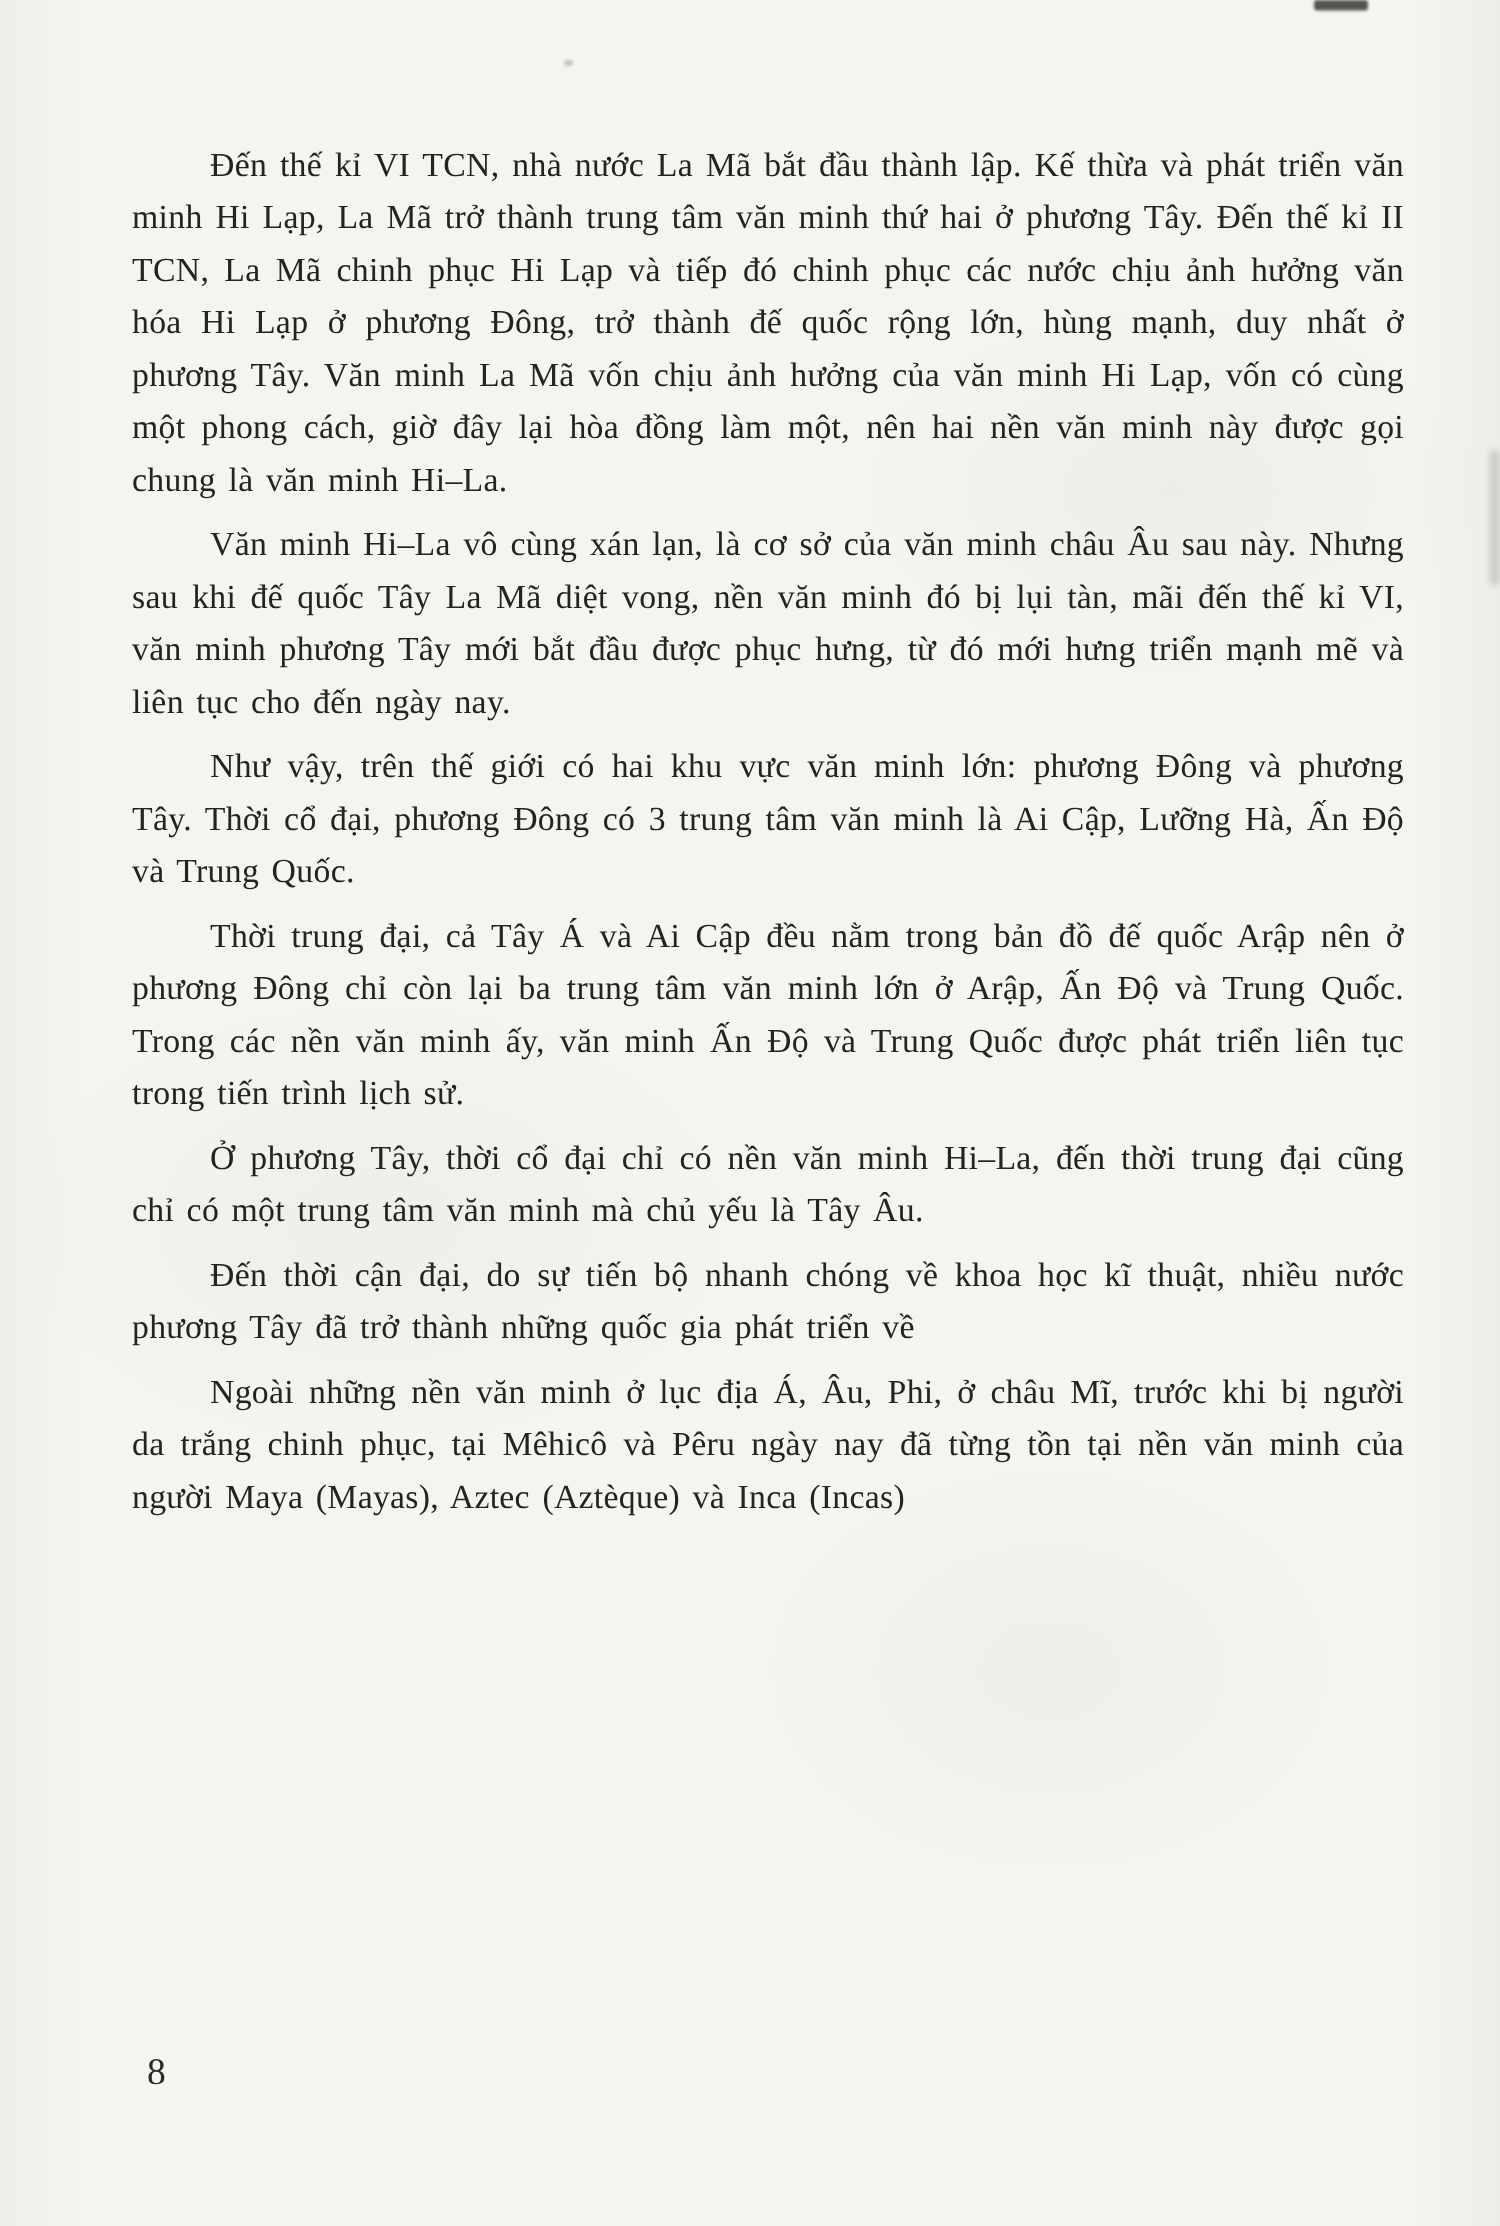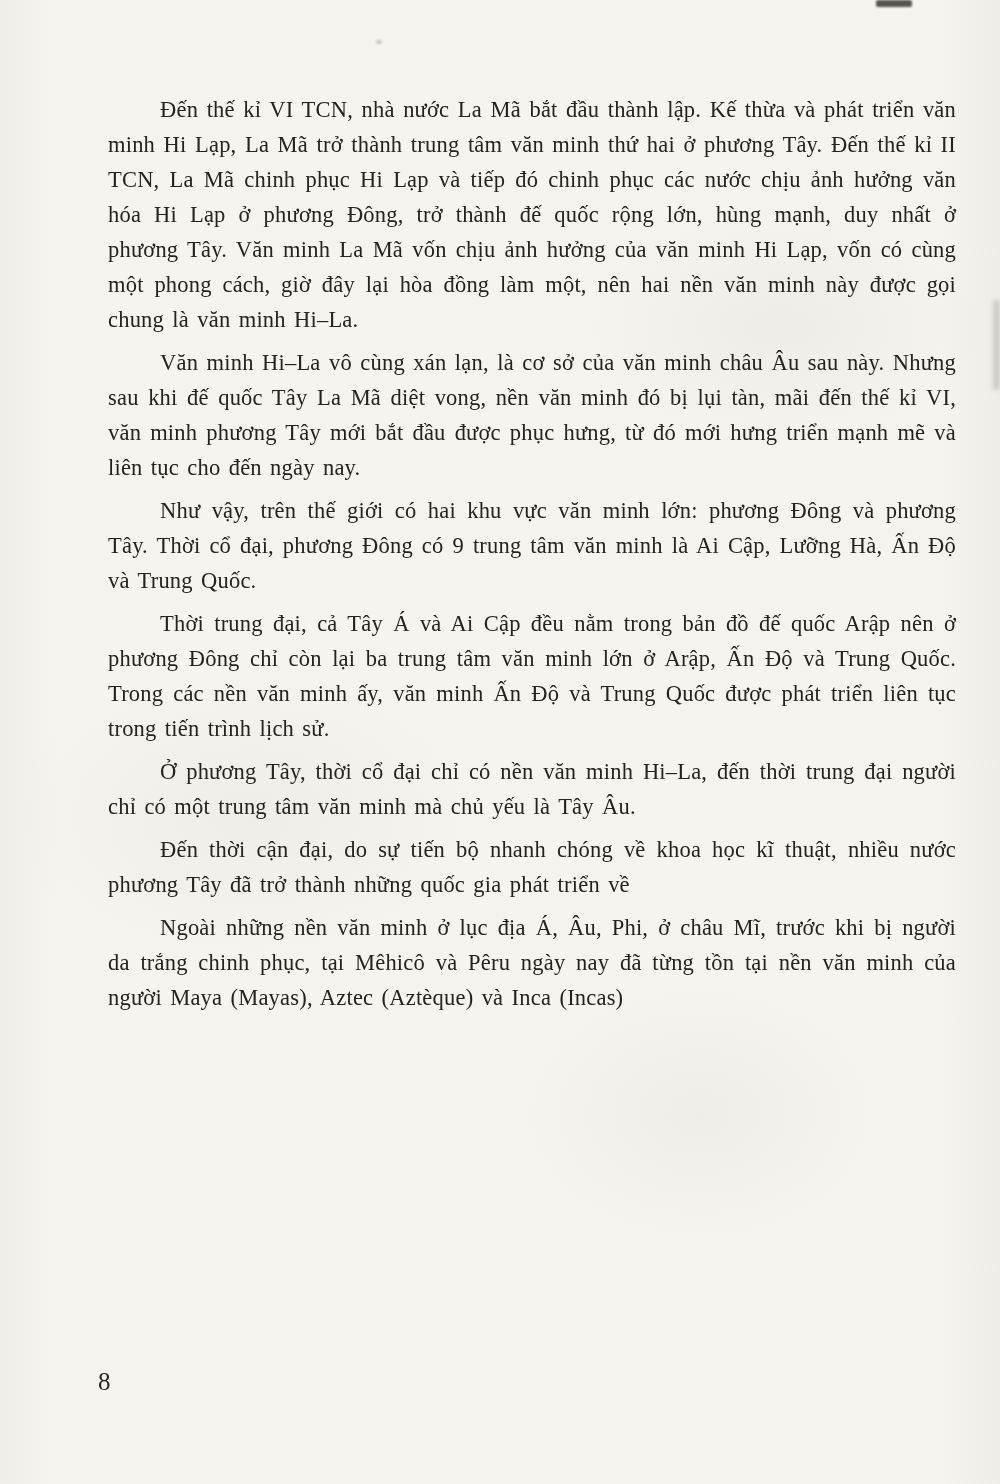--- a/index.html
+++ b/index.html
@@ -25,21 +25,21 @@
     background:
       radial-gradient(ellipse 300px 180px at 78% 22%, rgba(120,120,105,0.06), transparent 70%),
       radial-gradient(ellipse 350px 220px at 25% 55%, rgba(120,120,105,0.05), transparent 70%),
       radial-gradient(ellipse 280px 200px at 70% 75%, rgba(120,120,105,0.05), transparent 70%),
       linear-gradient(90deg, rgba(100,100,90,0.04) 0%, rgba(0,0,0,0) 6%, rgba(0,0,0,0) 94%, rgba(100,100,90,0.05) 100%);
     pointer-events: none;
   }
   .text-block {
     position: absolute;
     top: 92px;
-    left: 108px;
+    left: 88px;
     width: 848px;
   }
   .text-block p {
     margin: 0 0 8px 0;
     font-size: 22.5px;
     line-height: 35px;
     text-align: justify;
     text-indent: 52px;
     word-spacing: 2.5px;
     letter-spacing: 0.2px;
@@ -86,22 +86,22 @@
 
 <div class="page">
 
   <div class="artifact smudge-top-right"></div>
   <div class="artifact speck-top"></div>
   <div class="artifact edge-right"></div>
 
   <div class="text-block">
     <p>Đến thế kỉ VI TCN, nhà nước La Mã bắt đầu thành lập. Kế thừa và phát triển văn minh Hi Lạp, La Mã trở thành trung tâm văn minh thứ hai ở phương Tây. Đến thế kỉ II TCN, La Mã chinh phục Hi Lạp và tiếp đó chinh phục các nước chịu ảnh hưởng văn hóa Hi Lạp ở phương Đông, trở thành đế quốc rộng lớn, hùng mạnh, duy nhất ở phương Tây. Văn minh La Mã vốn chịu ảnh hưởng của văn minh Hi Lạp, vốn có cùng một phong cách, giờ đây lại hòa đồng làm một, nên hai nền văn minh này được gọi chung là văn minh Hi–La.</p>
     <p>Văn minh Hi–La vô cùng xán lạn, là cơ sở của văn minh châu Âu sau này. Nhưng sau khi đế quốc Tây La Mã diệt vong, nền văn minh đó bị lụi tàn, mãi đến thế kỉ VI, văn minh phương Tây mới bắt đầu được phục hưng, từ đó mới hưng triển mạnh mẽ và liên tục cho đến ngày nay.</p>
-    <p>Như vậy, trên thế giới có hai khu vực văn minh lớn: phương Đông và phương Tây. Thời cổ đại, phương Đông có 9 trung tâm văn minh là Ai Cập, Lưỡng Hà, Ấn Độ và Trung Quốc.</p>
+    <p>Như vậy, trên thế giới có hai khu vực văn minh lớn: phương Đông và phương Tây. Thời cổ đại, phương Đông có 3 trung tâm văn minh là Ai Cập, Lưỡng Hà, Ấn Độ và Trung Quốc.</p>
     <p>Thời trung đại, cả Tây Á và Ai Cập đều nằm trong bản đồ đế quốc Arập nên ở phương Đông chỉ còn lại ba trung tâm văn minh lớn ở Arập, Ấn Độ và Trung Quốc. Trong các nền văn minh ấy, văn minh Ấn Độ và Trung Quốc được phát triển liên tục trong tiến trình lịch sử.</p>
-    <p>Ở phương Tây, thời cổ đại chỉ có nền văn minh Hi–La, đến thời trung đại người chỉ có một trung tâm văn minh mà chủ yếu là Tây Âu.</p>
+    <p>Ở phương Tây, thời cổ đại chỉ có nền văn minh Hi–La, đến thời trung đại cũng chỉ có một trung tâm văn minh mà chủ yếu là Tây Âu.</p>
     <p>Đến thời cận đại, do sự tiến bộ nhanh chóng về khoa học kĩ thuật, nhiều nước phương Tây đã trở thành những quốc gia phát triển về</p>
     <p>Ngoài những nền văn minh ở lục địa Á, Âu, Phi, ở châu Mĩ, trước khi bị người da trắng chinh phục, tại Mêhicô và Pêru ngày nay đã từng tồn tại nền văn minh của người Maya (Mayas), Aztec (Aztèque) và Inca (Incas)</p>
   </div>
 
   <div class="page-number">8</div>
 
 </div>
 
 </body></html>

